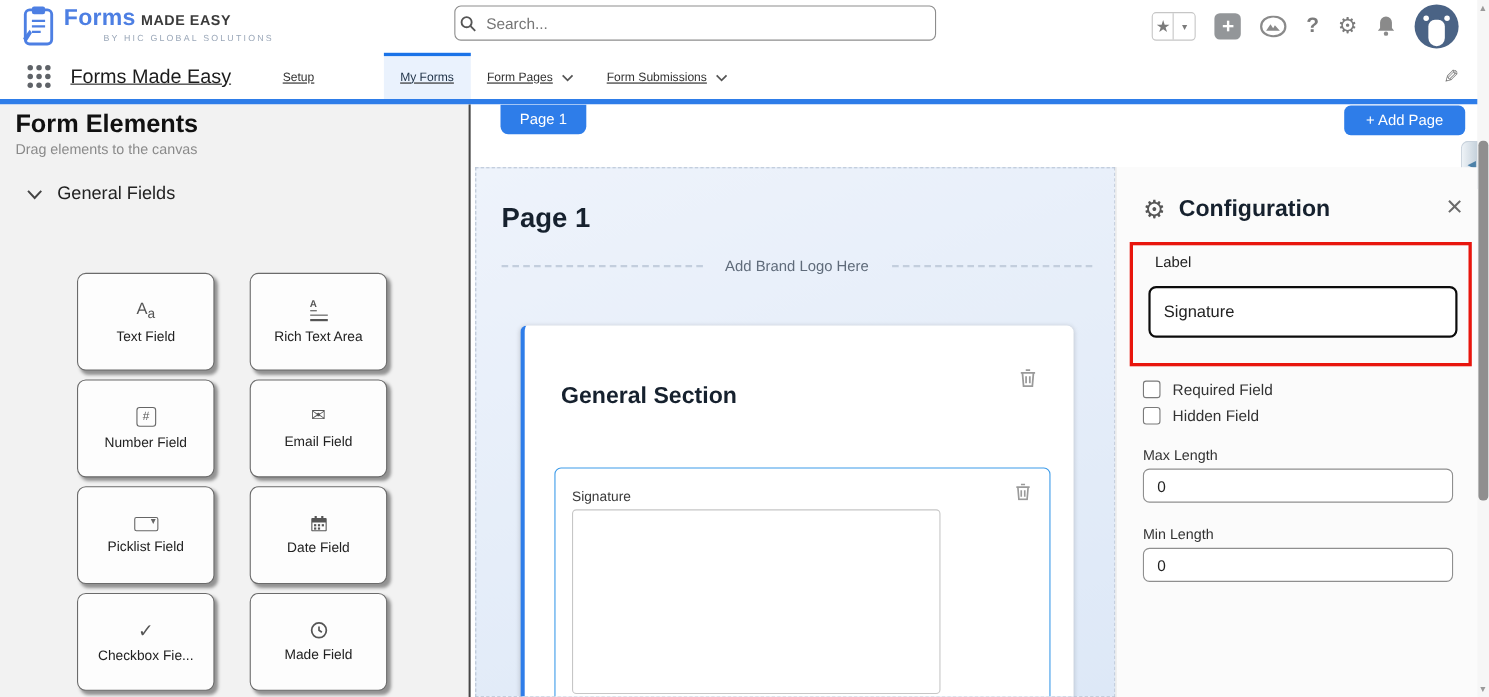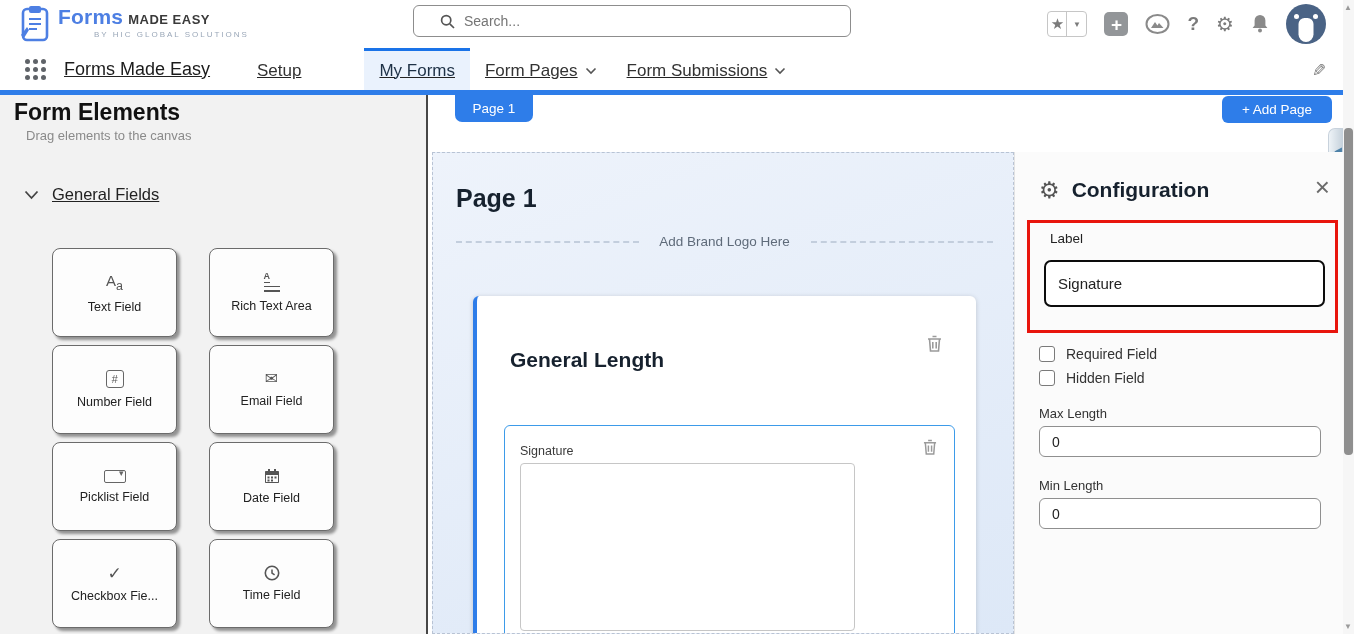--- a/index.html
+++ b/index.html
@@ -9,21 +9,21 @@
 
   
   .header { position:relative; height:48px; background:#fff; }
   .logo { position:absolute; left:18px; top:5px; display:flex; gap:8px; align-items:flex-start; }
   .logo-text .row1 { display:flex; align-items:baseline; gap:5px; }
   .brand-forms { font-size:21px; font-weight:800; color:#4d7fe3; letter-spacing:.2px; }
   .brand-made { font-size:13px; font-weight:600; color:#3a3a3a; letter-spacing:.5px; }
   .brand-tag { font-size:8px; color:#9aa7b8; letter-spacing:2px; margin-top:1px;padding-left:36px; }
   .search { position:absolute; left:413px; top:5px; width:438px; height:32px;
     border:1px solid #8d8d8d; border-radius:6px; background:#fff;
-    display:flex; align-items:center; padding:0 26px; gap:9px; }
+    display:flex; align-items:center; padding:0 4px; gap:9px; }
   .search input { border:none; outline:none; flex:1; font-size:14px; color:#444;
     font-family:inherit; background:transparent; }
   .hicons { position:absolute; right:28px; top:0; height:48px; display:flex; align-items:center; gap:17px; }
   .favgroup { display:flex; border:1px solid #c6c6c6; border-radius:4px; height:26px; }
   .favgroup .seg { display:flex; align-items:center; justify-content:center; width:19px; color:#7b7b7b; }
   .favgroup .seg.star { font-size:15px; border-right:1px solid #c6c6c6; }
   .favgroup .seg.car { font-size:8px; }
   .plus-btn { width:24px; height:24px; border-radius:5px; background:#939699; color:#fff;
     font-size:19px; font-weight:700; display:flex; align-items:center; justify-content:center; line-height:1; }
   .qmark { font-size:19px; font-weight:700; color:#7b7b7b; }
@@ -34,36 +34,36 @@
   .avatar .snout { position:absolute; left:50%; transform:translateX(-50%); top:14px;
     width:15px; height:24px; background:#fff; border-radius:8px 8px 10px 10px; }
 
   
   .nav { position:relative; height:42px; background:#fff; display:flex; align-items:stretch;text-decoration:underline; }
   .waffle { align-self:center; margin-left:25px; display:grid; grid-template-columns:repeat(3,5px);
     grid-gap:3px; cursor:pointer; }
   .waffle i { width:5px; height:5px; border-radius:50%; background:#5f6368; }
   .app-title { align-self:center; margin-left:18px; font-size:18px; color:#1b1b1b; width:178px; }
   .tabs { display:flex; align-items:stretch; }
-  .tab { display:flex; align-items:center; gap:7px; padding:0 15px; font-size:17px; color:#333;
+  .tab { display:flex; align-items:center; gap:7px; padding:0 15px; font-size:11px; color:#333;
     cursor:pointer; border-top:3px solid transparent; }
   .tab.active { background:#eaf2fd; border-top:3px solid #1a73e8; color:#1e3146;margin-left:48px; }
   .nav-pencil { position:absolute; right:28px; top:12px; font-size:17px; color:#7b7b7b; transform:scaleX(-1); }
   .blue-divider { height:5px; background:#2e7de9; }
 
   
   .content { display:flex; height:539px; }
 
   
   .sidebar { width:428px; background:#f2f2f2; border-right:2px solid #474747; position:relative; }
   .sb-title { position:absolute; left:14px; top:4px; font-size:23px; font-weight:800; color:#111; }
-  .sb-sub { position:absolute; left:14px; top:33px; font-size:13px; color:#8a8a8a;margin-left:12px; }
-  .sb-section { position:absolute; left:24px; top:90px; display:flex; align-items:center; gap:13px;
-    font-size:16.5px; color:#222; cursor:pointer;text-decoration:underline; }
-  .cards { position:absolute; left:52px; top:153px; display:grid;
+  .sb-sub { position:absolute; left:14px; top:33px; font-size:13px; color:#8a8a8a; }
+  .sb-section { position:absolute; left:24px; top:72px; display:flex; align-items:center; gap:13px;
+    font-size:16.5px; color:#222; cursor:pointer; }
+  .cards { position:absolute; left:70px; top:153px; display:grid;
     grid-template-columns:125px 125px; column-gap:32px; row-gap:8px; }
   .fcard { height:89px; background:#fdfdfd; border:1px solid #6b6b6b; border-radius:8px;
     box-shadow:3px 3px 3px rgba(0,0,0,.40); display:flex; flex-direction:column;
     align-items:center; justify-content:center; gap:7px; cursor:grab; }
   .fcard .lbl { font-size:12.5px; color:#222; max-width:110px; white-space:nowrap; overflow:hidden; }
   .icon-aa { font-size:15px; color:#555; letter-spacing:0; }
   .icon-rt { display:flex; flex-direction:column; align-items:flex-start; }
   .icon-rt .a { font-size:9px; font-weight:700; color:#555; border-bottom:1.5px solid #555; line-height:1.1; }
   .icon-rt .bar { width:16px; height:1.8px; background:#555; margin-top:2.4px; }
   .icon-num { width:18px; height:18px; border:1.6px solid #666; border-radius:3px; font-size:11px;
@@ -297,42 +297,42 @@
         <span class="icon-check">✓</span>
         <span class="lbl">Checkbox Fie...</span>
       </div>
       <div class="fcard">
         <span>
           <svg width="16" height="16" viewBox="0 0 16 16">
               <circle cx="8" cy="8" r="6.7" fill="none" stroke="#555" stroke-width="1.6"></circle>
               <path d="M8 4.5V8l2.6 1.8" fill="none" stroke="#555" stroke-width="1.5"></path>
             </svg>
         </span>
-        <span class="lbl">Time Field</span>
+        <span class="lbl">Made Field</span>
       </div>
     </div>
   </div>
 
   <div class="main">
     <button class="page-tab-btn">Page 1</button>
     <button class="add-page-btn">+ Add Page</button>
     <span class="collapse-tab">
       <span>◀</span>
     </span>
 
     <div class="canvas">
       <div class="canvas-title">Page 1</div>
       <div class="brand-row">
         <span class="dashline"></span>
         <span class="brand-text">Add Brand Logo Here</span>
         <span class="dashline"></span>
       </div>
 
       <div class="section-card">
-        <div class="section-title">General Length</div>
+        <div class="section-title">General Section</div>
         <button class="trash card-trash">
           <svg width="15" height="17" viewBox="0 0 15 17">
               <path d="M1 4h13M5.5 1.5h4M2.5 4l1 12h8l1-12M5.8 7v6.5M9.2 7v6.5" fill="none" stroke="#9a9a9a" stroke-width="1.6"></path>
             </svg>
         </button>
 
         <div class="field-box">
           <span class="field-label">Signature</span>
           <button class="trash field-trash">
             <svg width="14" height="16" viewBox="0 0 15 17">

